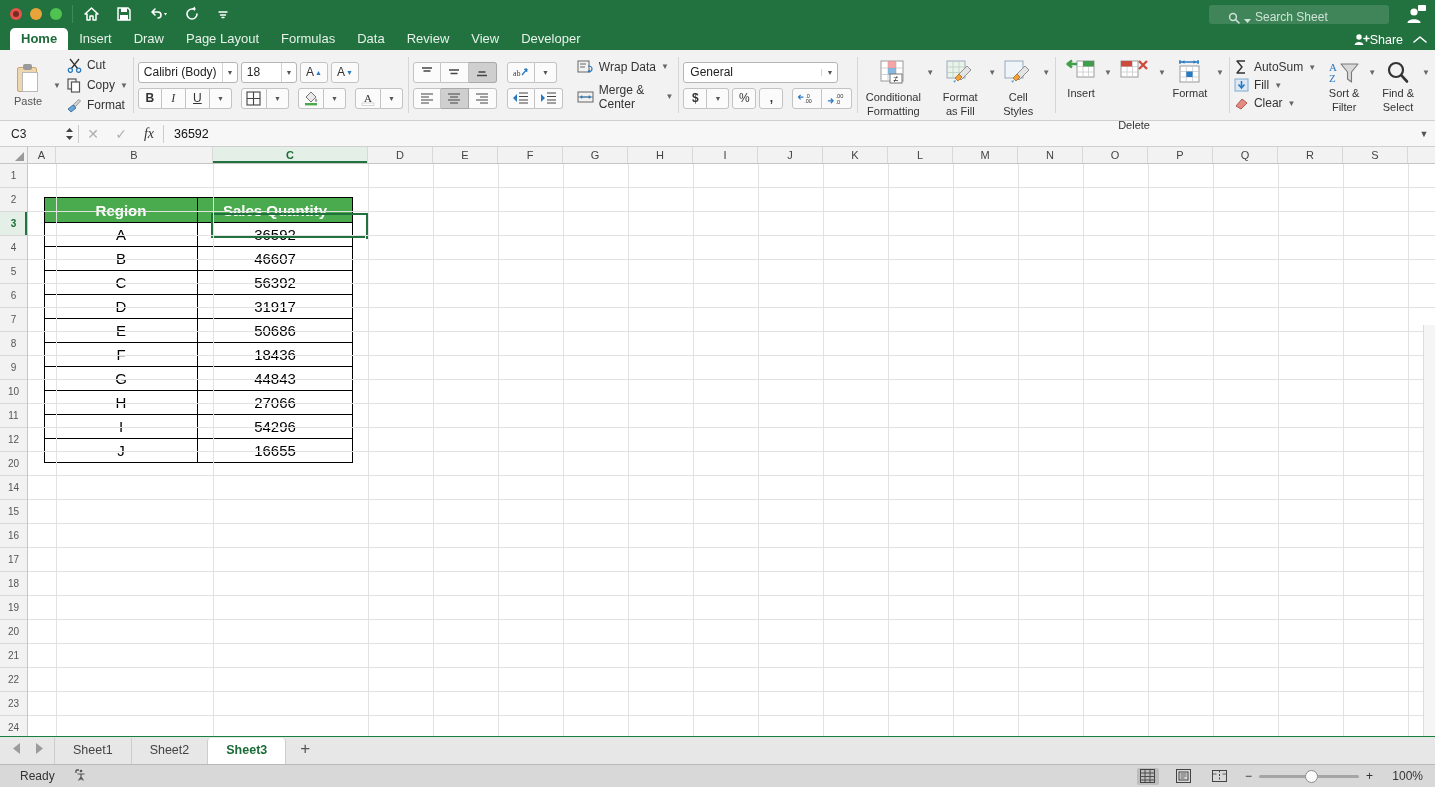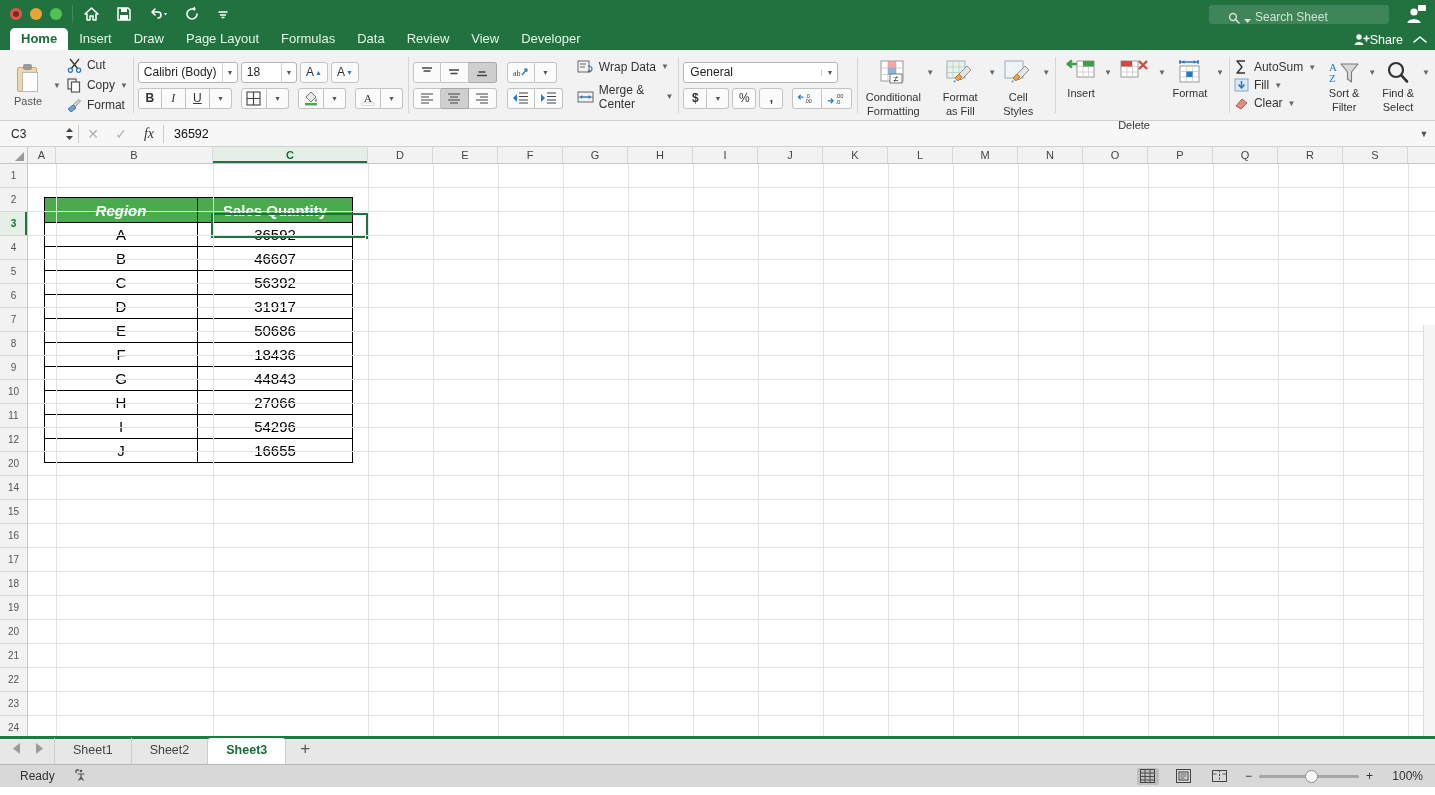--- a/index.html
+++ b/index.html
@@ -209,21 +209,21 @@
     position: absolute; border: 2px solid #21723f; pointer-events: none;
   }
   .selhandle {
     position: absolute; width: 5px; height: 5px; background: #21723f;
     border: 1px solid #fff;
   }
 
   
   .sheettabs {
     height: 28px; background: #e7e7e7; display: flex; align-items: flex-end;
-    border-top: 3px solid #15803d; padding-left: 8px;
+    border-top: 1px solid #15803d; padding-left: 8px;
   }
   .navarrows { display: flex; gap: 12px; align-items: center; padding: 0 10px 6px 4px; color: #9b9b9b; }
   .stab {
     font-size: 12.5px; color: #444; padding: 5px 18px 7px 18px;
     border-left: 1px solid #cdcdcd; cursor: default;
   }
   .stab:last-of-type { border-right: 1px solid #cdcdcd; }
   .stab.active {
     background: #fff; color: #1b6b38; font-weight: bold;
     border-radius: 4px 4px 0 0; border-left: 1px solid #cdcdcd; border-right: 1px solid #cdcdcd;
@@ -752,21 +752,21 @@
         <div class="rh">20</div>
         <div class="rh">21</div>
         <div class="rh">22</div>
         <div class="rh">23</div>
         <div class="rh">24</div>
       </div>
     <div class="cells" id="cellarea">
       <table class="sheettable" id="sheettable" style="left:16px; top:33px;">
         <thead>
           <tr>
-            <th style="width:153px;font-style:italic;">Region</th>
+            <th style="width:153px;">Region</th>
             <th style="width:155px;margin-top:21px;">Sales Quantity</th>
           </tr>
         </thead>
         <tbody id="tablebody">
             <tr>
               <td>A</td>
               <td>36592</td>
             </tr>
             <tr>
               <td>B</td>

